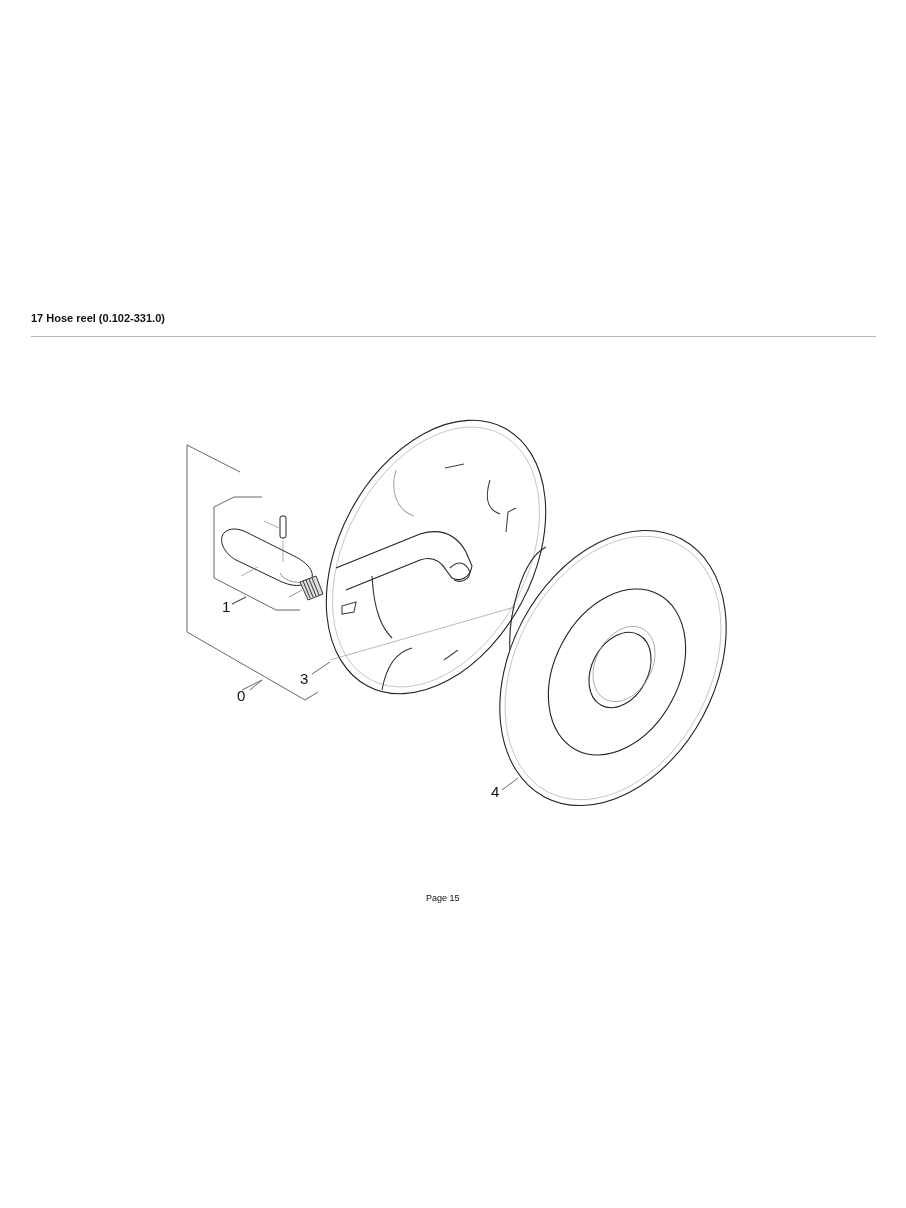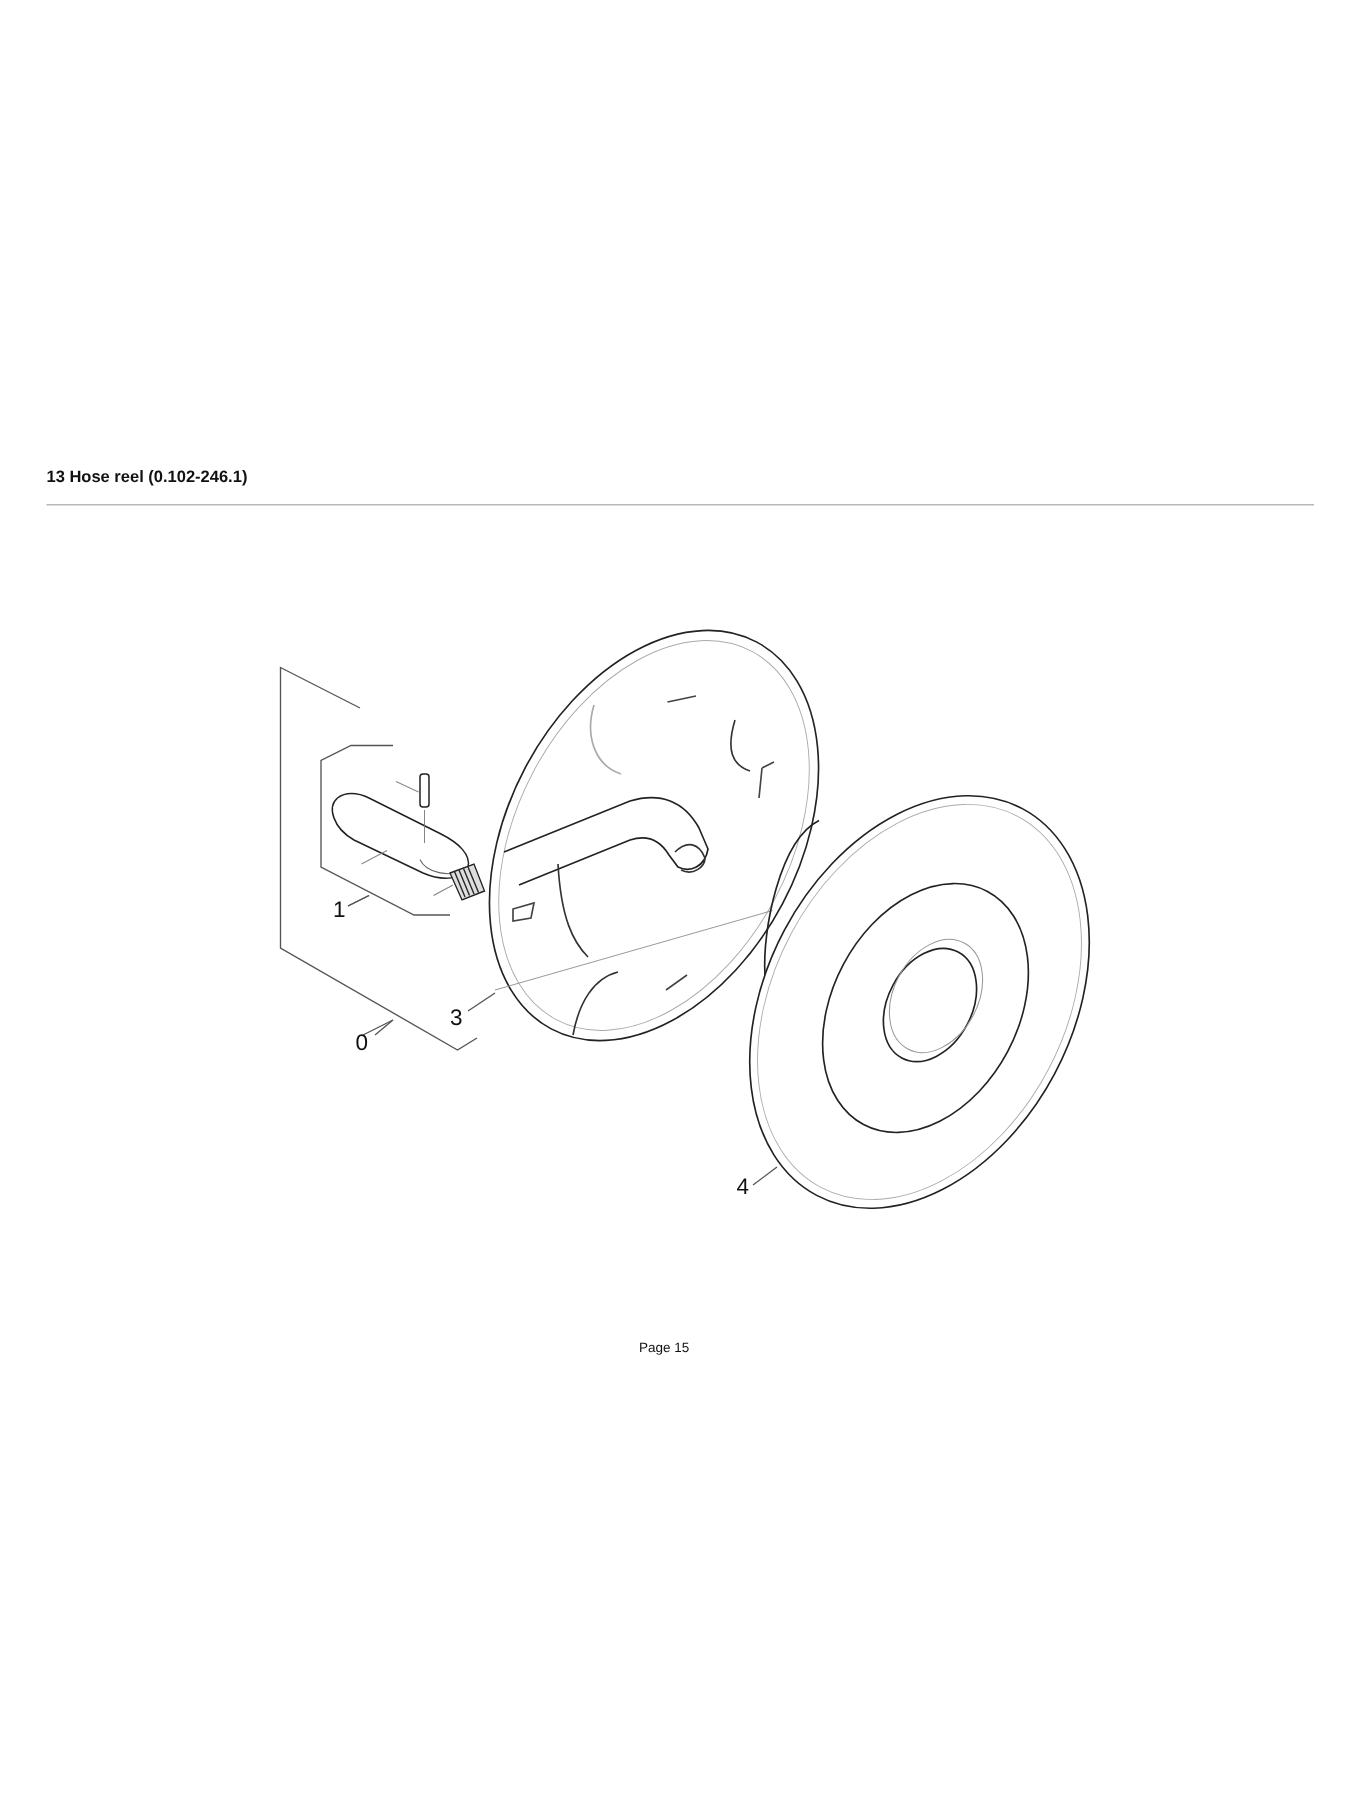--- a/index.html
+++ b/index.html
@@ -7,21 +7,21 @@
          font-family:"Liberation Sans", sans-serif; color:#111; }
   .title { position:absolute; left:31px; top:312px; font-size:11px; font-weight:bold; }
   .rule { position:absolute; left:31px; top:336px; width:845px; height:1px; background:#b8b8b8; }
   .drawing { position:absolute; left:0; top:0; }
   .callout { position:absolute; font-size:15px; color:#111; }
   .footer { position:absolute; left:426px; top:893px; font-size:9px; }
 </style>
 </head>
 <body>
 
-<div class="title">13 Hose reel (0.102-246.1)</div>
+<div class="title">17 Hose reel (0.102-331.0)</div>
 <div class="rule"></div>
 
 <svg class="drawing" width="906" height="1208" viewBox="0 0 906 1208">
 
   <g fill="none" stroke="#555" stroke-width="0.9">
     <polyline points="240,472 187,445 187,632 305,700 318,692"></polyline>
     <line x1="262" y1="680" x2="242" y2="690"></line>
   </g>
 
   <g fill="none" stroke="#555" stroke-width="0.9">

